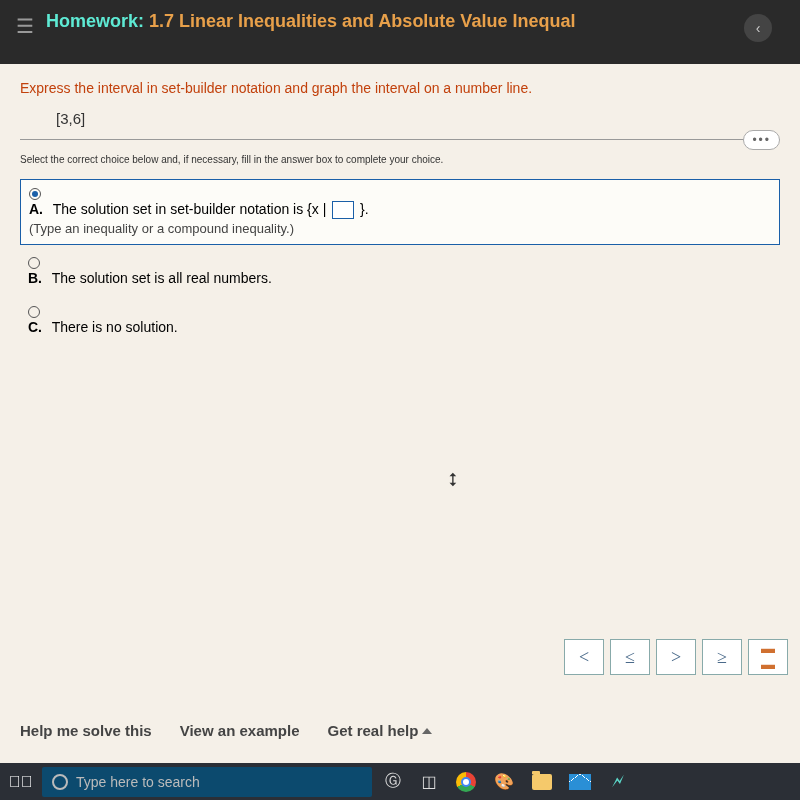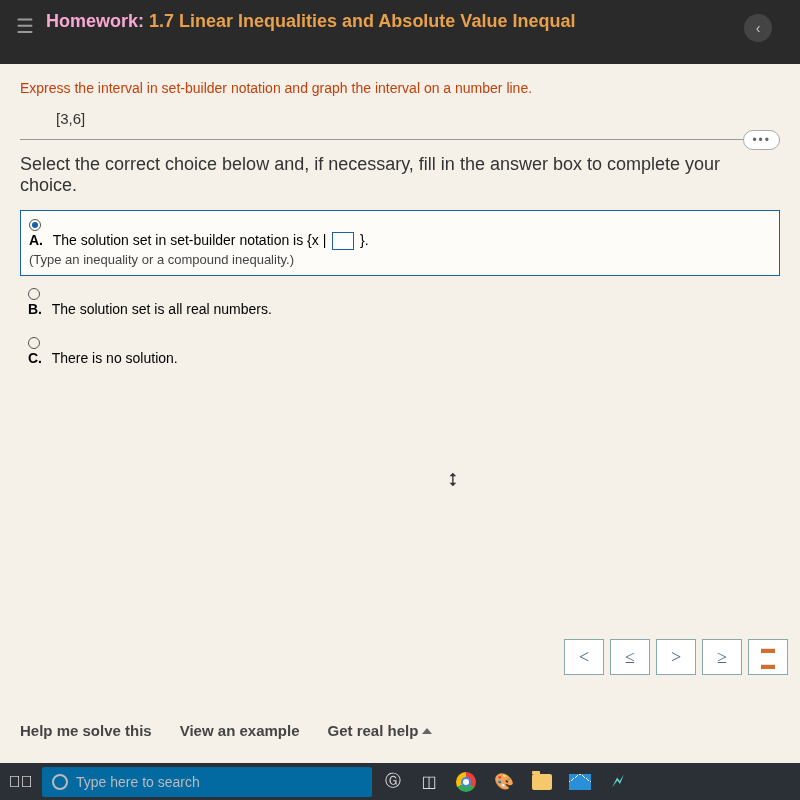--- a/index.html
+++ b/index.html
@@ -1,50 +1,50 @@
 <!DOCTYPE html>
 <html><head>
 <meta charset="utf-8">
 <style>
   * { margin: 0; padding: 0; box-sizing: border-box; font-family: Arial, sans-serif; }
   body { width: 800px; height: 800px; overflow: hidden; background: #000; }
   .screen { width: 800px; height: 763px; background: #f5f0e8; position: relative; }
   .header { background: #2a2a2a; color: #e8a04a; padding: 10px 16px; display: flex; align-items: flex-start; height: 64px; }
   .hamburger { color: #999; margin-right: 12px; font-size: 20px; margin-top: 4px; }
   .hw-title { font-size: 18px; font-weight: bold; flex: 1; line-height: 1.3; }
-  .hw-title .prefix { color: #f9a8d4; }
+  .hw-title .prefix { color: #5eead4; }
   .nav-back { width: 28px; height: 28px; background: #444; border-radius: 50%; color: #ccc; display: flex; align-items: center; justify-content: center; margin: 4px 12px 0 12px; font-size: 14px; }
   .question-meta { text-align: left; color: #e8a04a; }
   .question-meta .q { font-size: 18px; font-weight: bold; }
   .question-meta .p { font-size: 11px; color: #bbb; }
   .content { padding: 16px 20px 0 20px; }
   .instr { font-size: 14px; color: #c2410c; margin-bottom: 14px; }
   .interval { font-size: 15px; color: #333; margin: 6px 0 12px 36px; }
   .hr { border-top: 1px solid #999; margin-bottom: 14px; position: relative; }
   .more-dots { position: absolute; right: 0; top: -10px; background: #fff; border: 1px solid #aaa; border-radius: 12px; padding: 2px 8px; font-size: 12px; letter-spacing: 2px; color: #666; }
-  .select-text { font-size: 18px; color: #333; margin-bottom: 14px; }
+  .select-text { font-size: 10px; color: #333; margin-bottom: 14px; }
   .options { font-size: 14px; }
   .option { display: flex; align-items: flex-start; padding: 6px 8px; margin-bottom: 4px; flex-direction: column; }
   .option.selected { border: 1px solid #1a5fa8; background: #fdfcf8; }
   .radio { width: 12px; height: 12px; border: 1px solid #555; border-radius: 50%; margin: 2px 8px 0 0; display: flex; align-items: center; justify-content: center; flex-shrink: 0; }
   .radio.on::after { content: ""; width: 6px; height: 6px; background: #1a5fa8; border-radius: 50%; display: block; }
   .opt-letter { font-weight: bold; margin-right: 6px; }
   .opt-body { line-height: 1.35; }
   .answer-box { display: inline-block; width: 22px; height: 18px; border: 1px solid #1a5fa8; background: #fff; vertical-align: middle; margin: 0 2px; }
   .hint { font-size: 13px; color: #444; }
   .cursor { position: absolute; left: 448px; top: 470px; font-size: 18px; color: #333; }
   .toolbar { position: absolute; bottom: 88px; right: 12px; display: flex; gap: 6px; }
   .tool { width: 40px; height: 36px; background: #fff; border: 1px solid #8aa; color: #4a6a8a; font-size: 18px; display: flex; align-items: center; justify-content: center; font-family: serif; }
   .help-row { position: absolute; bottom: 24px; left: 20px; display: flex; gap: 28px; font-size: 15px; font-weight: bold; color: #444; }
   .help-row .item { display: flex; align-items: center; gap: 4px; }
   .caret-up { width: 0; height: 0; border-left: 5px solid transparent; border-right: 5px solid transparent; border-bottom: 6px solid #666; display: inline-block; }
   .taskbar { height: 37px; background: #2b2f36; display: flex; align-items: center; padding: 0 6px; gap: 6px; }
   .tb-icon { width: 30px; height: 28px; display: flex; align-items: center; justify-content: center; color: #ddd; font-size: 16px; }
   .start { color: #fff; font-size: 16px; }
-  .search { flex: 0 0 330px; height: 30px; background: #0369a1; border-radius: 2px; display: flex; align-items: center; padding: 0 10px; color: #bbb; font-size: 14px; gap: 8px; }
+  .search { flex: 0 0 330px; height: 30px; background: #0c4a6e; border-radius: 2px; display: flex; align-items: center; padding: 0 10px; color: #bbb; font-size: 14px; gap: 8px; }
   .search-circle { width: 16px; height: 16px; border: 2px solid #bbb; border-radius: 50%; }
   .tb-app { width: 32px; height: 28px; display: flex; align-items: center; justify-content: center; font-size: 16px; }
   .chrome { width: 20px; height: 20px; border-radius: 50%; background: conic-gradient(#ea4335 0 120deg, #34a853 120deg 240deg, #fbbc05 240deg 360deg); position: relative; }
   .chrome::after { content: ""; position: absolute; inset: 5px; background: #fff; border-radius: 50%; border: 2px solid #4285f4; }
   .folder { width: 20px; height: 16px; background: #f5c96b; border-radius: 2px; position: relative; }
   .folder::before { content:""; position:absolute; top:-3px; left:0; width:8px; height:3px; background:#f5c96b; border-radius:1px 1px 0 0;}
   .mail { width: 22px; height: 16px; background: #2a8fd6; position: relative; }
   .mail::after { content:""; position:absolute; inset:0; background: linear-gradient(to bottom right, transparent 48%, #fff 48% 52%, transparent 52%), linear-gradient(to bottom left, transparent 48%, #fff 48% 52%, transparent 52%); background-size: 50% 50%; background-repeat:no-repeat; background-position: left top, right top;}
   .bolt { color: #5bd6c8; font-size: 18px; }
   .paint { color:#c8a; }

